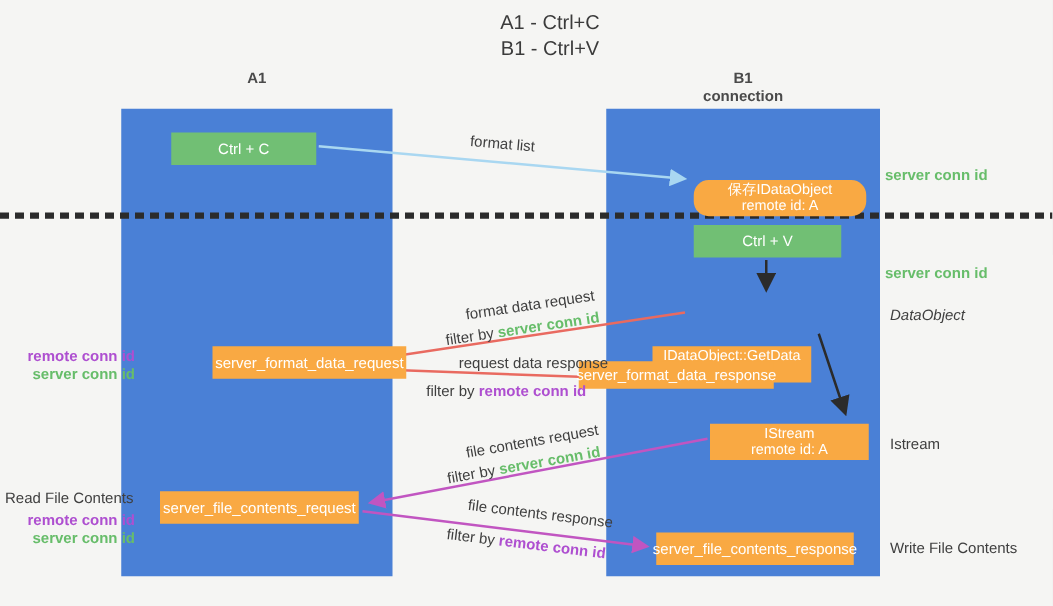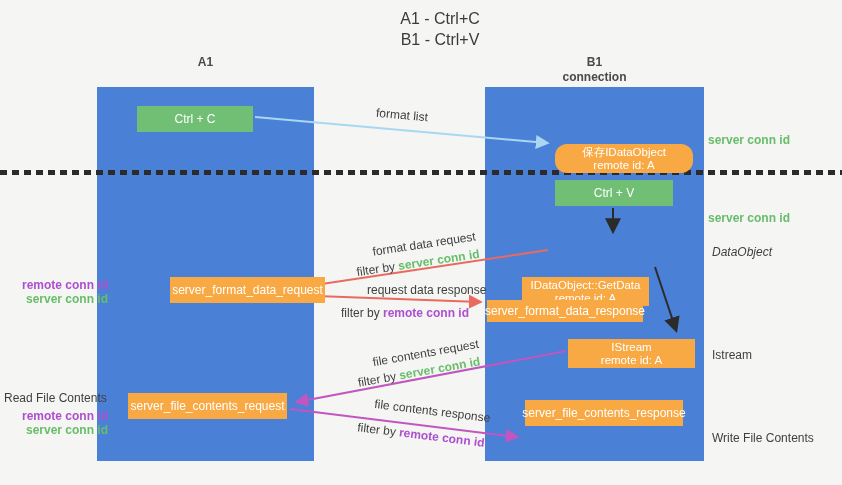--- a/index.html
+++ b/index.html
@@ -88,34 +88,34 @@
 
   <div class="abs node orange" style="left:522px;top:237px;width:127px;height:29px;margin-top:40px;">
     <span>IDataObject::GetData</span>
     <span>remote id: A</span>
   </div>
 
   <div class="abs node orange" style="left:132px;top:277px;width:155px;height:26px;font-size:12px;margin-left:38px;">
     <span>server_format_data_request</span>
   </div>
 
-  <div class="abs node orange" style="left:487px;top:289px;width:156px;height:22px;font-size:12px;margin-top:11px;">
+  <div class="abs node orange" style="left:463px;top:289px;width:156px;height:22px;font-size:12px;">
     <span>server_format_data_response</span>
   </div>
 
   <div class="abs node orange" style="left:568px;top:339px;width:127px;height:29px;">
     <span>IStream</span>
     <span>remote id: A</span>
   </div>
 
   <div class="abs node orange" style="left:128px;top:393px;width:159px;height:26px;font-size:12px;">
     <span>server_file_contents_request</span>
   </div>
 
-  <div class="abs node orange" style="left:525px;top:400px;width:158px;height:26px;font-size:12px;">
+  <div class="abs node orange" style="left:525px;top:426px;width:158px;height:26px;font-size:12px;">
     <span>server_file_contents_response</span>
   </div>
 
   <div class="abs flow-label rot-p5" style="left:376px;top:108px;">format list</div>
 
   <div class="abs flow-label rot-m8" style="left:372px;top:237px;">format data request</div>
   <div class="abs flow-label rot-m8" style="left:356px;top:256px;">
     <span>filter by </span><span class="bold-green">server conn id</span>
   </div>
 

